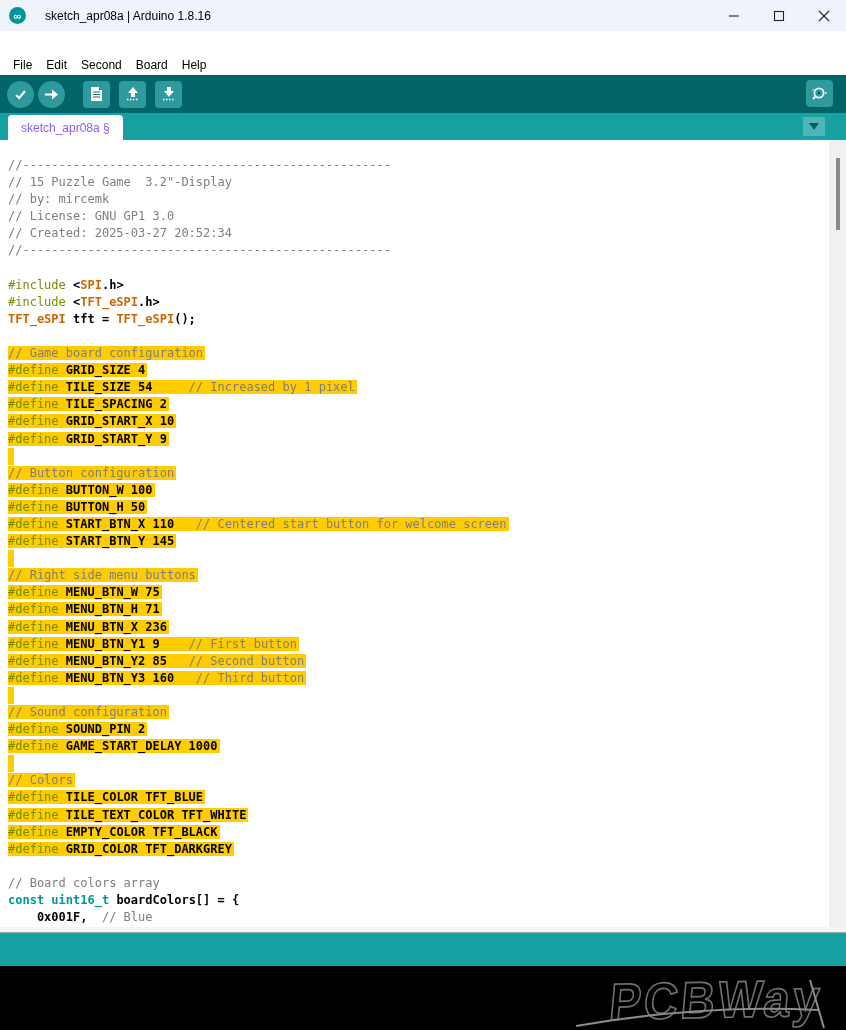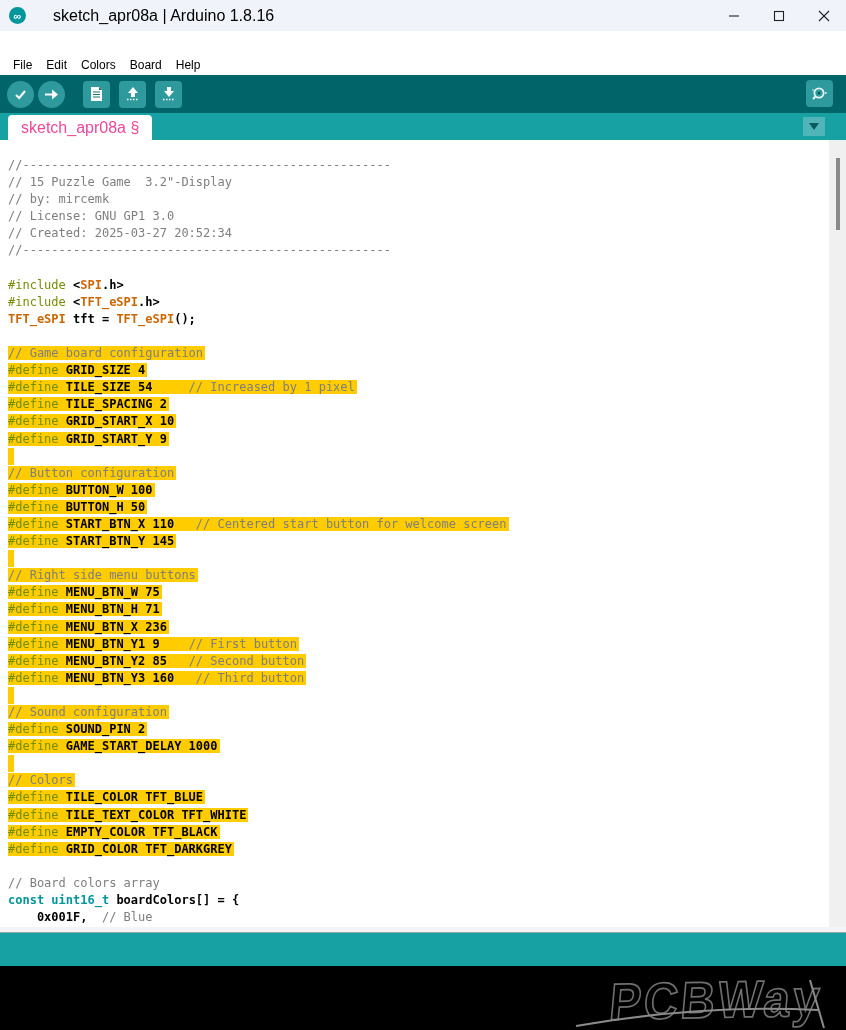--- a/index.html
+++ b/index.html
@@ -3,42 +3,42 @@
 <meta charset="utf-8">
 <style>
   * { margin:0; padding:0; box-sizing:border-box; }
   html,body { width:846px; height:1030px; overflow:hidden; }
   body { font-family:"Liberation Sans", sans-serif; background:#fff; position:relative; }
 
   
   .titlebar { height:31px; background:var(--titlebar,#F0F3FA); display:flex; align-items:center; padding-left:9px; }
   .app-icon { width:17px; height:17px; border-radius:50%; background:var(--accent,#00979C);
               color:#fff; font-size:11px; font-weight:bold; display:flex; align-items:center; justify-content:center; }
-  .title-text { font-size:16px; color:#000; margin-left:27px; }
+  .title-text { font-size:12px; color:#000; margin-left:19px; }
   .win-controls { margin-left:auto; display:flex; height:100%; }
   .win-btn { width:45px; height:100%; display:flex; align-items:center; justify-content:center; }
   .win-btn svg { stroke:#222; stroke-width:1.1; fill:none; }
 
   
   .menubar { height:21px; background:#fff; display:flex; align-items:center; padding-left:6px;margin-top:23px; }
   .menu-item { font-size:12px; color:#000; padding:2px 7px; }
 
   
   .toolbar { height:38px; background:var(--toolbar,#006468); display:flex; align-items:center; padding-left:7px; position:relative; }
   .tb-btn { width:27px; height:27px; margin-right:4px; display:flex; align-items:center; justify-content:center;
             background:var(--btnface,#2E9A9E); }
   .tb-round { border-radius:50%; }
   .tb-sq { border-radius:4px; margin-left:5px; }
   .tb-serial { position:absolute; right:13px; top:5px; width:27px; height:27px; border-radius:4px;
                background:var(--btnface,#2E9A9E); display:flex; align-items:center; justify-content:center; }
 
   
   .tabbar { height:27px; background:var(--header,#17A1A3); position:relative; display:flex; align-items:flex-end; padding-left:8px; }
   .tab { background:#fff; height:25px; border-radius:4px 4px 0 0; padding:0 13px; display:flex; align-items:center; }
-  .tab-label { font-size:16px; color:#ec4899; }
+  .tab-label { font-size:12px; color:#8b5cf6; }
   .tab-dd { position:absolute; right:21px; top:4px; width:22px; height:19px; background:#4FB5B8;
             display:flex; align-items:center; justify-content:center; }
 
   
   .editor { height:787px; background:#fff; position:relative; }
   .code { padding:17px 0 0 8px; font-family:"DejaVu Sans Mono", monospace; font-size:12px; line-height:17.1px; white-space:pre; }
   .line { height:17.1px; }
   .ln-inner.hl { background:var(--selection,#FFCC00); padding-right:2px; }
   .ln-inner.hl.blank { display:inline-block; width:6px; height:17.1px; }
   .cm { color:#7E7E7E; }
@@ -82,21 +82,21 @@
           <line x1="1" y1="1" x2="11" y2="11"></line>
           <line x1="11" y1="1" x2="1" y2="11"></line>
         </svg>
     </div>
   </div>
 </div>
 
 <div class="menubar">
   <span class="menu-item">File</span>
   <span class="menu-item">Edit</span>
-  <span class="menu-item">Colors</span>
+  <span class="menu-item">Second</span>
   <span class="menu-item">Board</span>
   <span class="menu-item">Help</span>
 </div>
 
 <div class="toolbar">
   <div class="tb-btn tb-round">
     <svg width="15" height="15" viewBox="0 0 15 15">
       <polyline points="3,8 6.2,11 12,4" stroke="#fff" stroke-width="2" fill="none"></polyline>
     </svg>
   </div>

